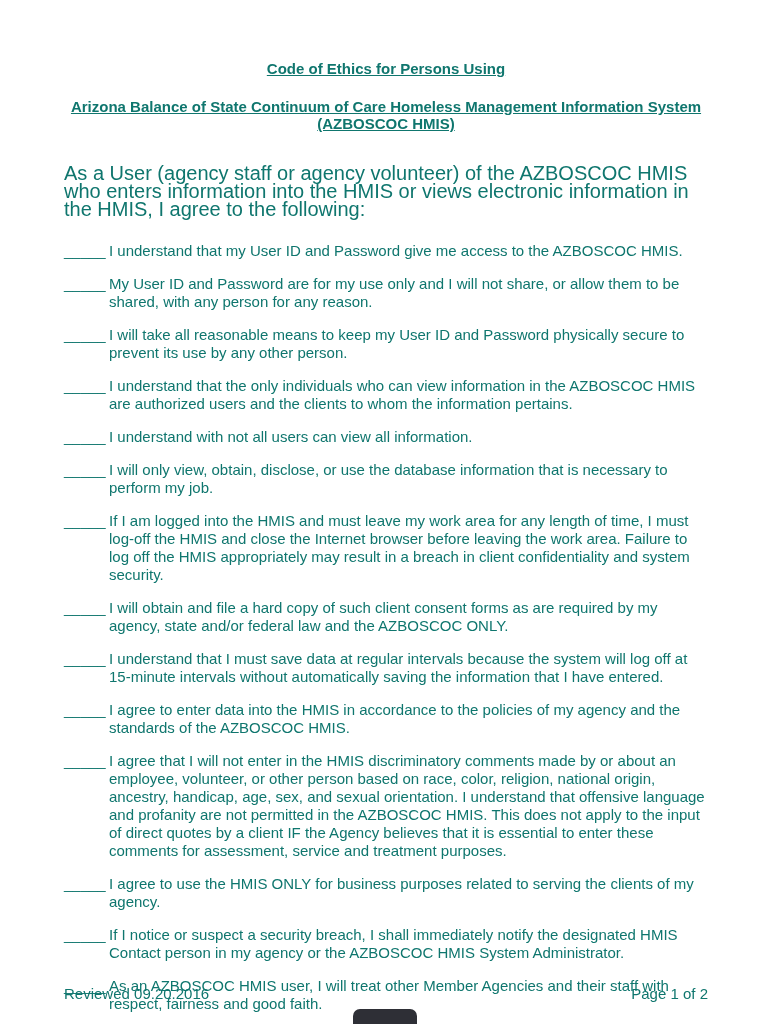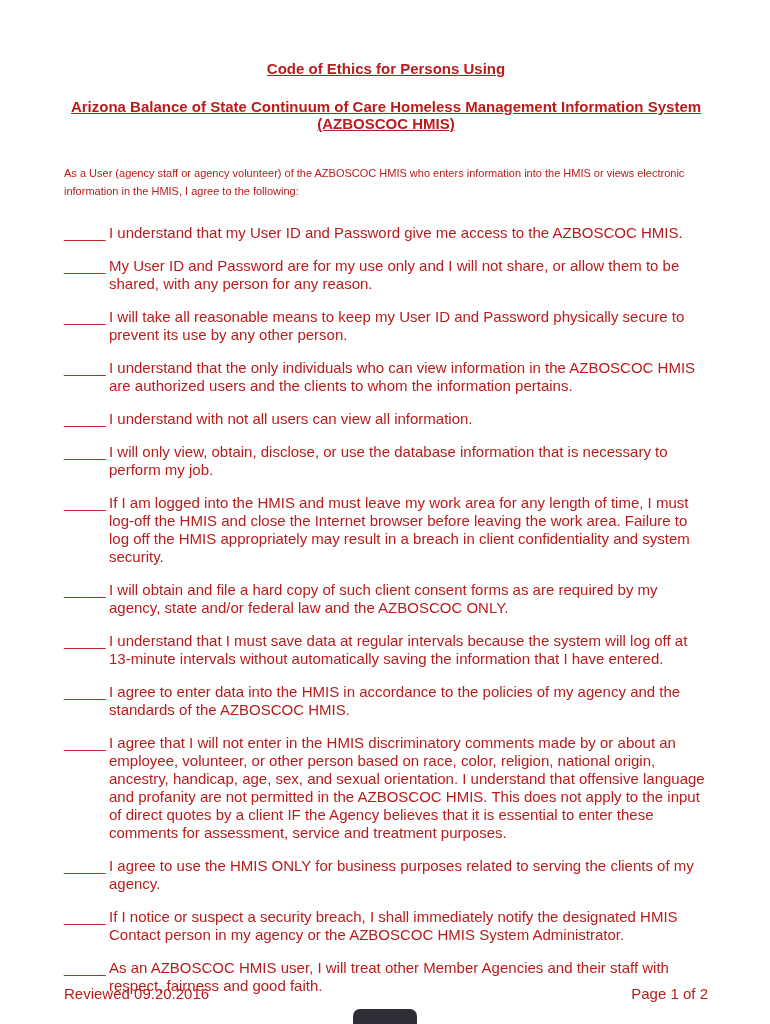--- a/index.html
+++ b/index.html
@@ -7,42 +7,42 @@
     padding: 0;
     background: #ffffff;
   }
   .page {
     position: relative;
     width: 766px;
     height: 1024px;
     margin: 0 auto;
     background: #ffffff;
     font-family: "Liberation Sans", sans-serif;
-    color: #b91c1c;
+    color: #0f766e;
     overflow: hidden;
   }
   .content {
     padding: 60px 60px 0 62px;
   }
   .heading {
     text-align: center;
     font-size: 15px;
     font-weight: bold;
     text-decoration: underline;
     line-height: 17px;
   }
   .heading-1 {
     margin-bottom: 21px;
   }
   .heading-2 {
     margin-bottom: 0;
   }
   .intro {
     margin-top: 32px;
-    font-size: 11px;
+    font-size: 20px;
     line-height: 18px;
   }
   .items {
     margin-top: 24px;
   }
   .item {
     position: relative;
     padding-left: 45px;
     margin-bottom: 15px;
     font-size: 15px;
@@ -129,21 +129,21 @@
         <span>If I am logged into the HMIS and must leave my work area for any length of time, I must log-off the HMIS and close the Internet browser before leaving the work area.  Failure to log off the HMIS appropriately may result in a breach in client confidentiality and system security.</span>
       </div>
 
       <div class="item">
         <span class="blank">_____</span>
         <span>I will obtain and file a hard copy of such client consent forms as are required by my agency, state and/or federal law and the AZBOSCOC ONLY.</span>
       </div>
 
       <div class="item">
         <span class="blank">_____</span>
-        <span>I understand that I must save data at regular intervals because the system will log off at 13-minute intervals without automatically saving the information that I have entered.</span>
+        <span>I understand that I must save data at regular intervals because the system will log off at 15-minute intervals without automatically saving the information that I have entered.</span>
       </div>
 
       <div class="item">
         <span class="blank">_____</span>
         <span>I agree to enter data into the HMIS in accordance to the policies of my agency and the standards of the AZBOSCOC HMIS.</span>
       </div>
 
       <div class="item">
         <span class="blank">_____</span>
         <span>I agree that I will not enter in the HMIS discriminatory comments made by or about an employee, volunteer, or other person based on race, color, religion, national origin, ancestry, handicap, age, sex, and sexual orientation. I understand that offensive language and profanity are not permitted in the AZBOSCOC HMIS. This does not apply to the input of direct quotes by a client IF the Agency believes that it is essential to enter these comments for assessment, service and treatment purposes.</span>

